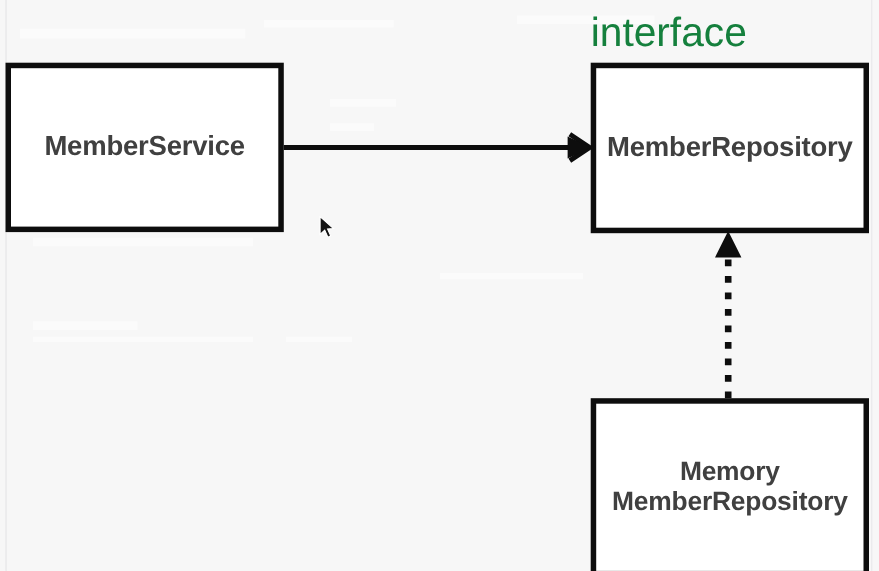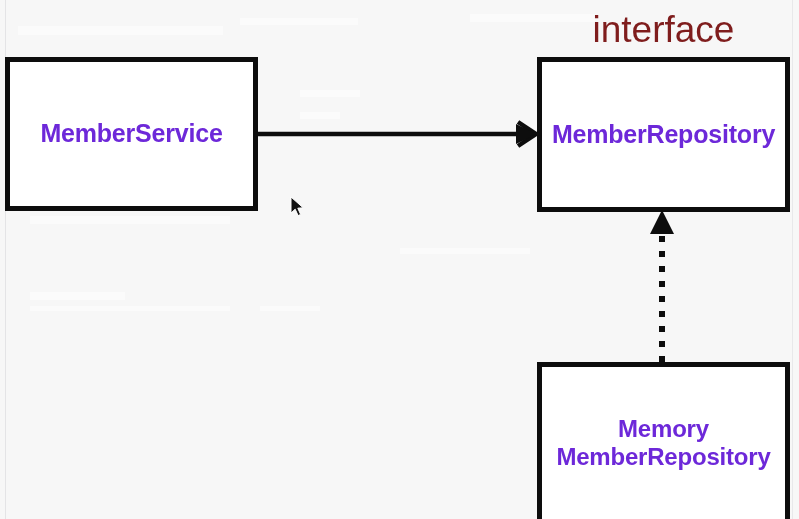--- a/index.html
+++ b/index.html
@@ -54,21 +54,21 @@
     box-sizing: border-box;
     background: #ffffff;
     border: 5px solid #0d0d0d;
     display: flex;
     align-items: center;
     justify-content: center;
     text-align: center;
   }
   .uml-box .box-label {
     font-weight: bold;
-    color: #6d28d9;
+    color: #404040;
     line-height: 1.18;
     letter-spacing: -0.2px;
     white-space: pre-line;
   }
 
   #box-member-service {
     left: 5px;
     top: 57px;
     width: 253px;
     height: 154px;
@@ -96,24 +96,23 @@
   #box-memory-member-repository .box-label {
     font-size: 24px;
   }
 
   
   #interface-label {
     position: absolute;
     left: 537px;
     top: 11px;
     width: 253px;
-    text-align: center;
     font-size: 37px;
     font-weight: normal;
-    color: #7f1d1d;
+    color: #15803d;
     letter-spacing: 0px;
     line-height: 1;
   }
 
   
   .connector {
     position: absolute;
     left: 0;
     top: 0;
     width: 799px;

